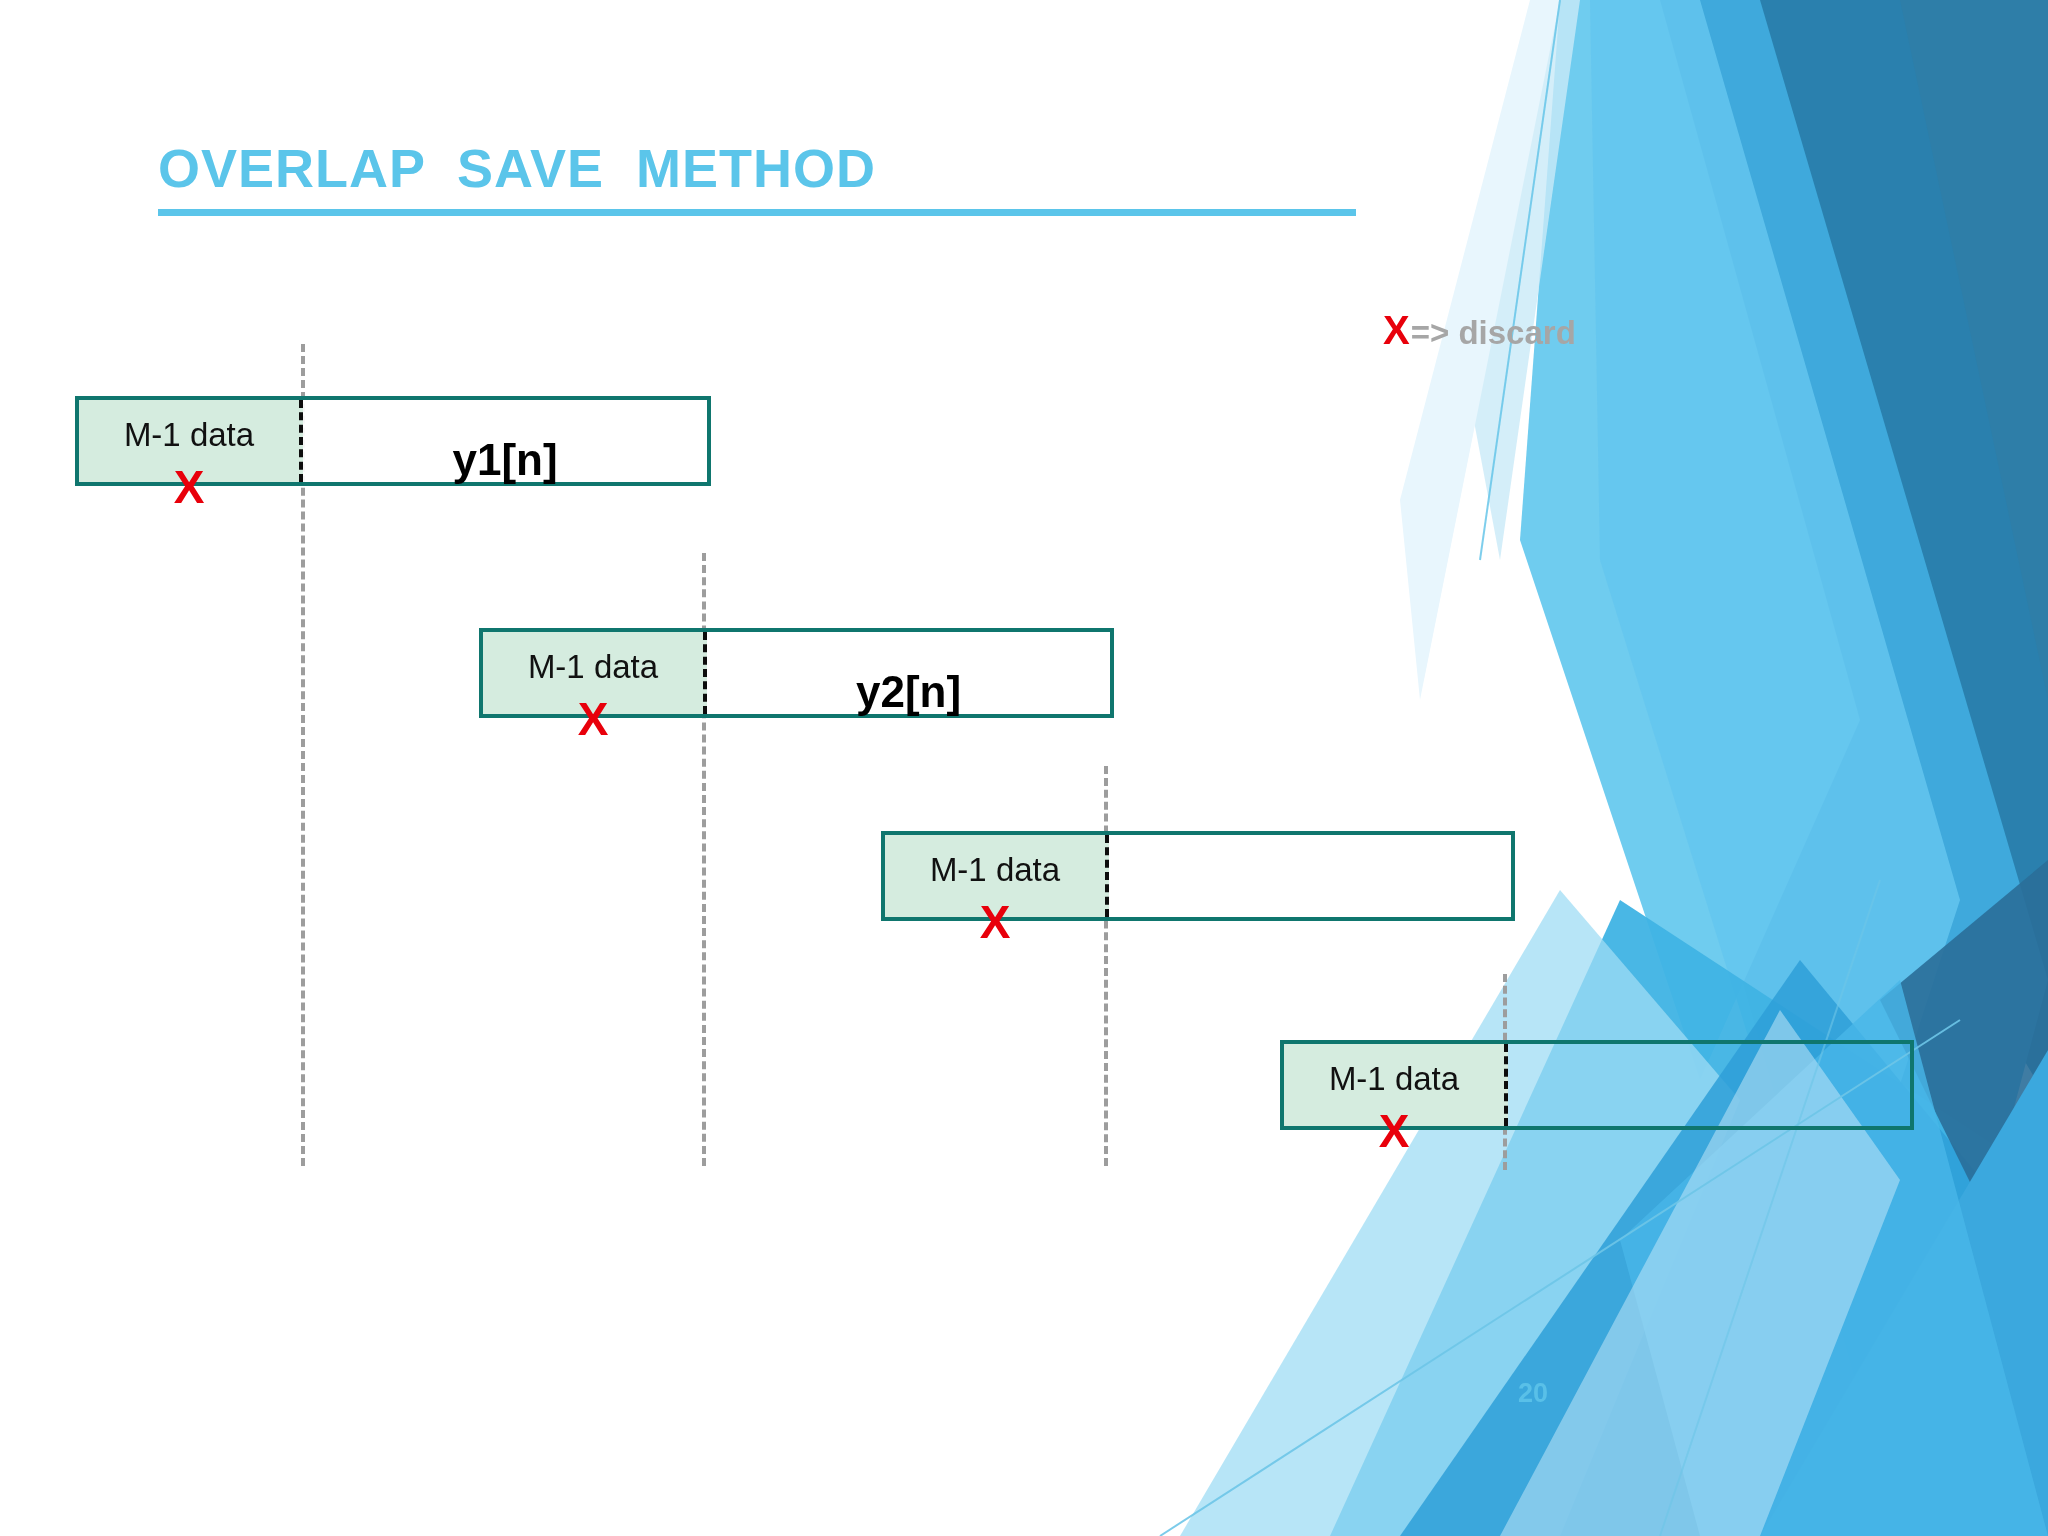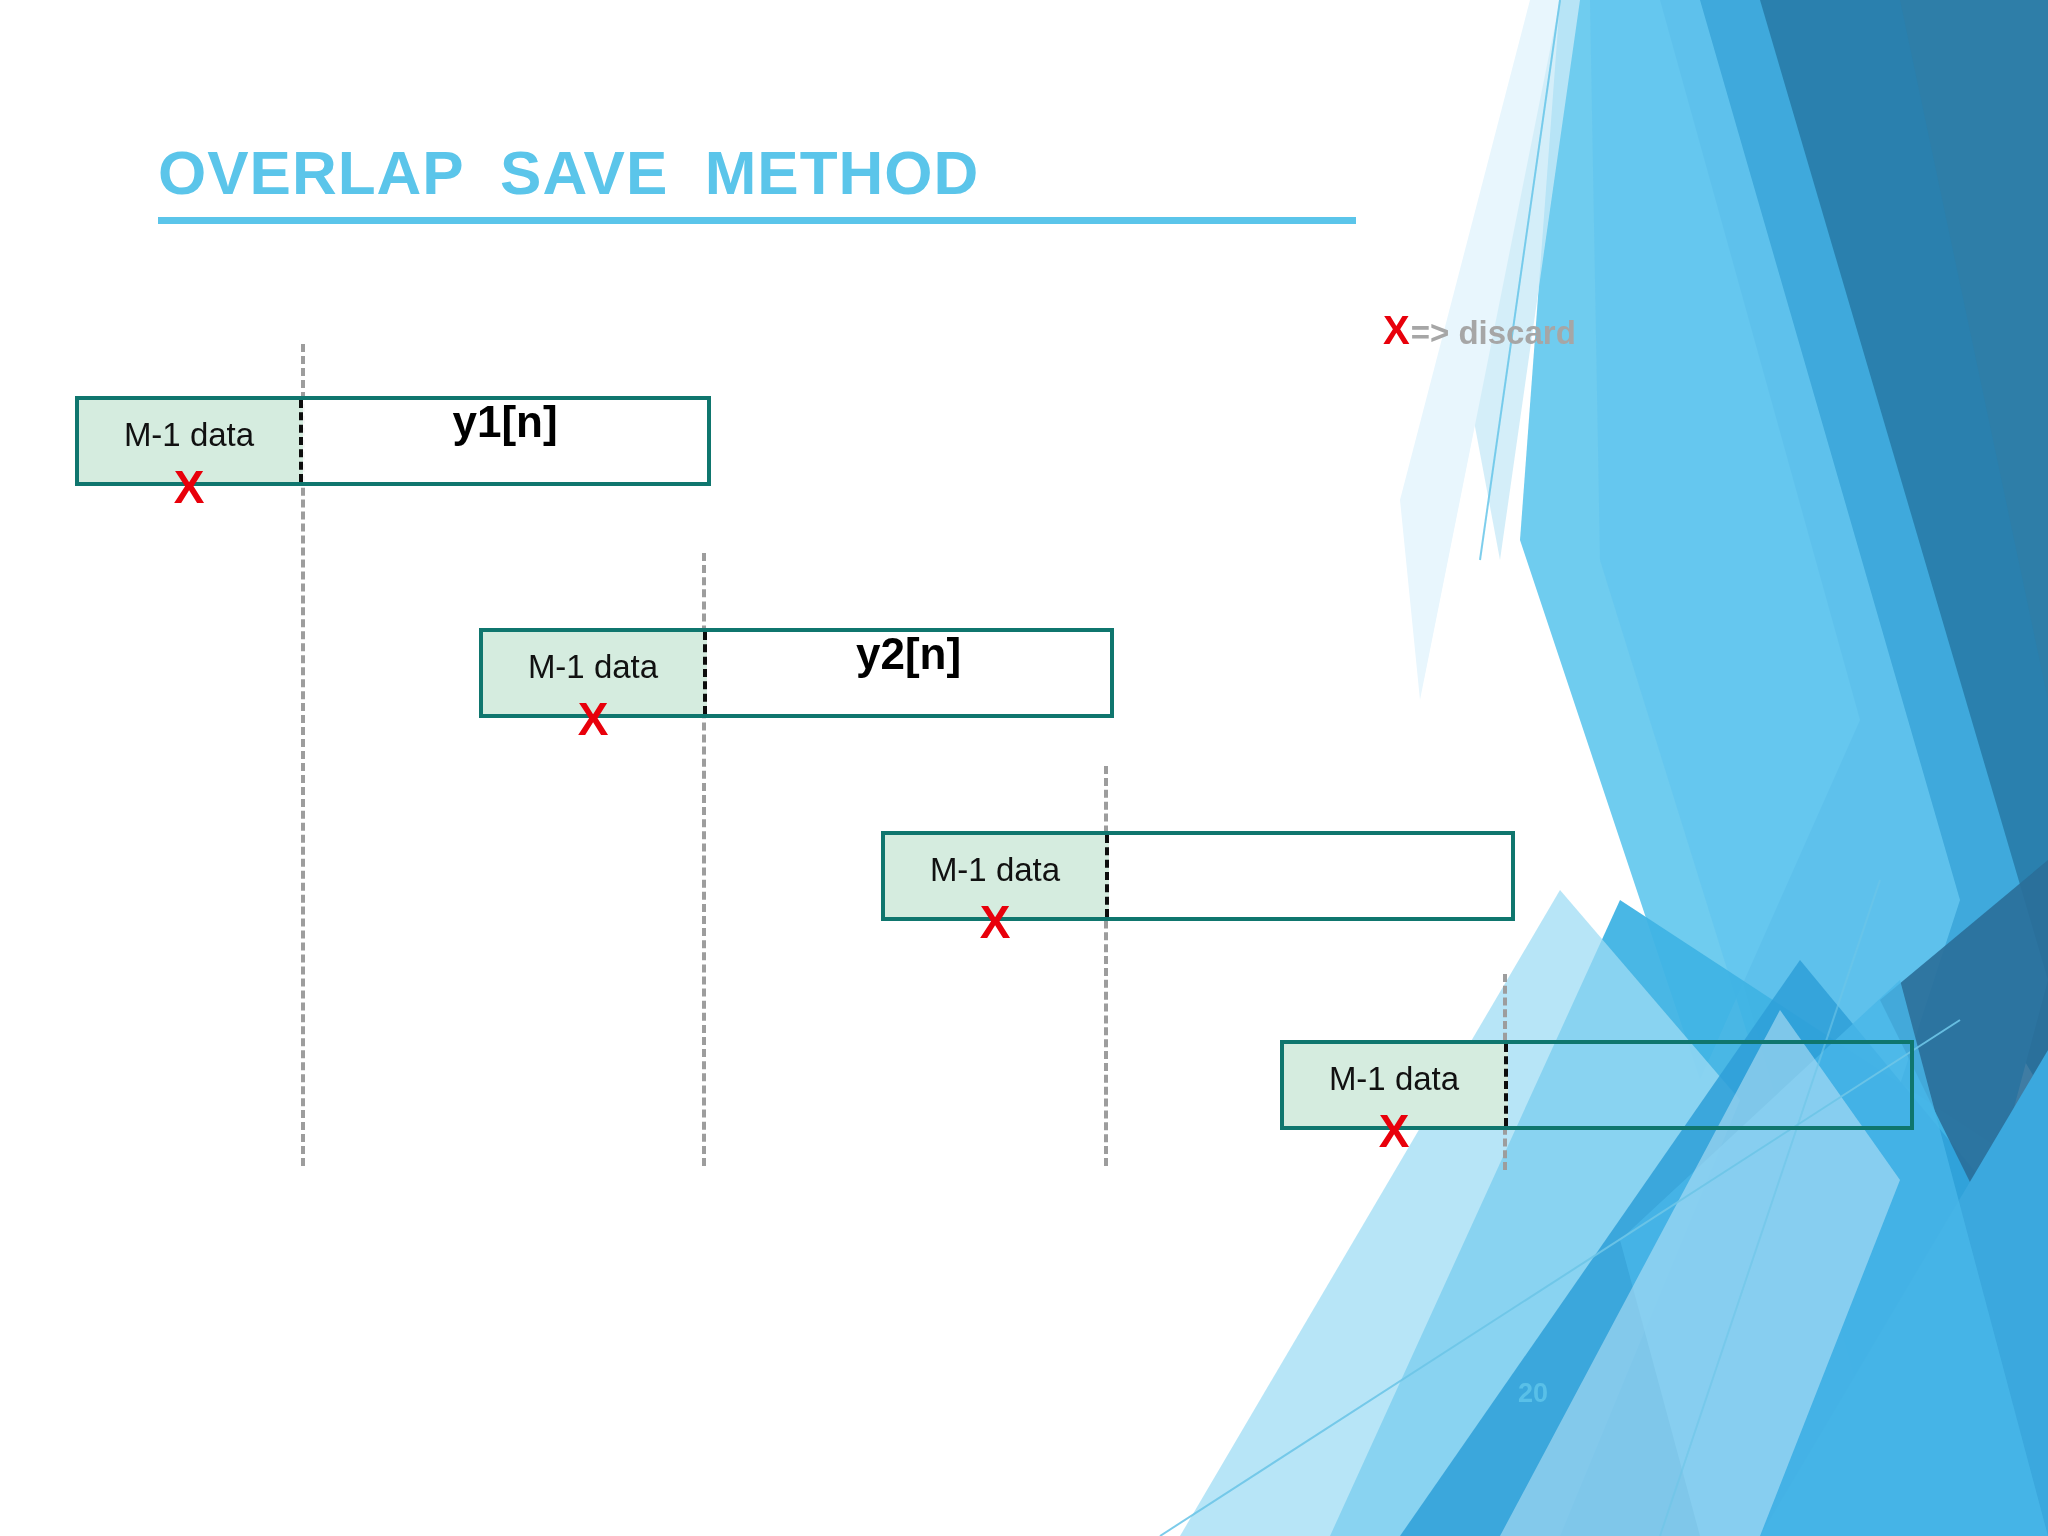--- a/index.html
+++ b/index.html
@@ -28,21 +28,21 @@
   }
 
   
   #title-block {
     position: absolute;
     left: 158px;
     top: 140px;
     width: 1210px;
   }
   #page-title {
-    font-size: 62px;
+    font-size: 54px;
     font-weight: bold;
     letter-spacing: 1px;
     color: #5BC5EA;
     line-height: 1.05;
     white-space: pre;
     margin: 0;
   }
   #title-underline {
     margin-top: 12px;
     height: 7px;
@@ -104,21 +104,21 @@
     font-size: 33px;
     color: #111111;
     line-height: 1;
     position: relative;
     top: -7px;
     white-space: nowrap;
   }
   .seg-output {
     background: rgba(255,255,255,0.92);
     display: flex;
-    align-items: flex-start;
+    align-items: flex-end;
     justify-content: center;
     flex: 1 1 auto;
     box-sizing: border-box;
   }
   .seg-output .seg-label {
     font-size: 44px;
     font-weight: bold;
     color: #000000;
     line-height: 1;
     white-space: nowrap;

